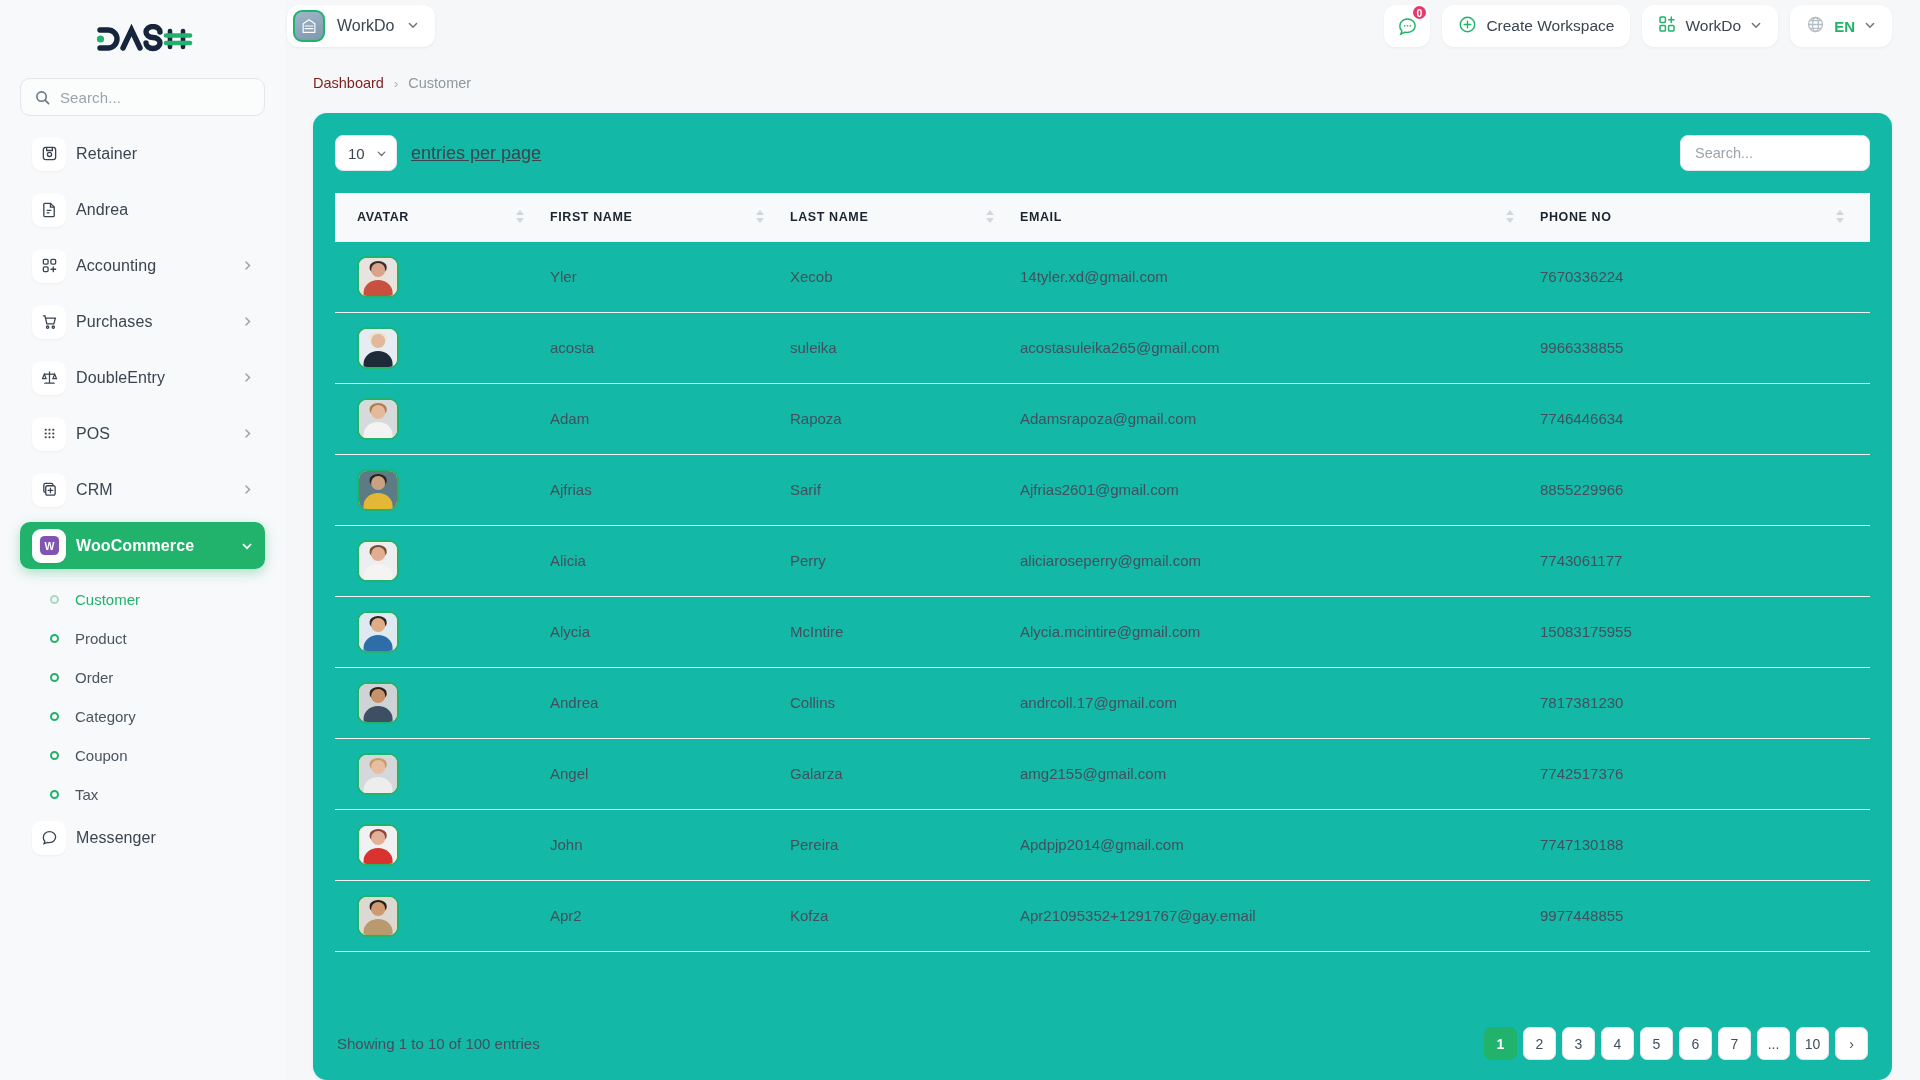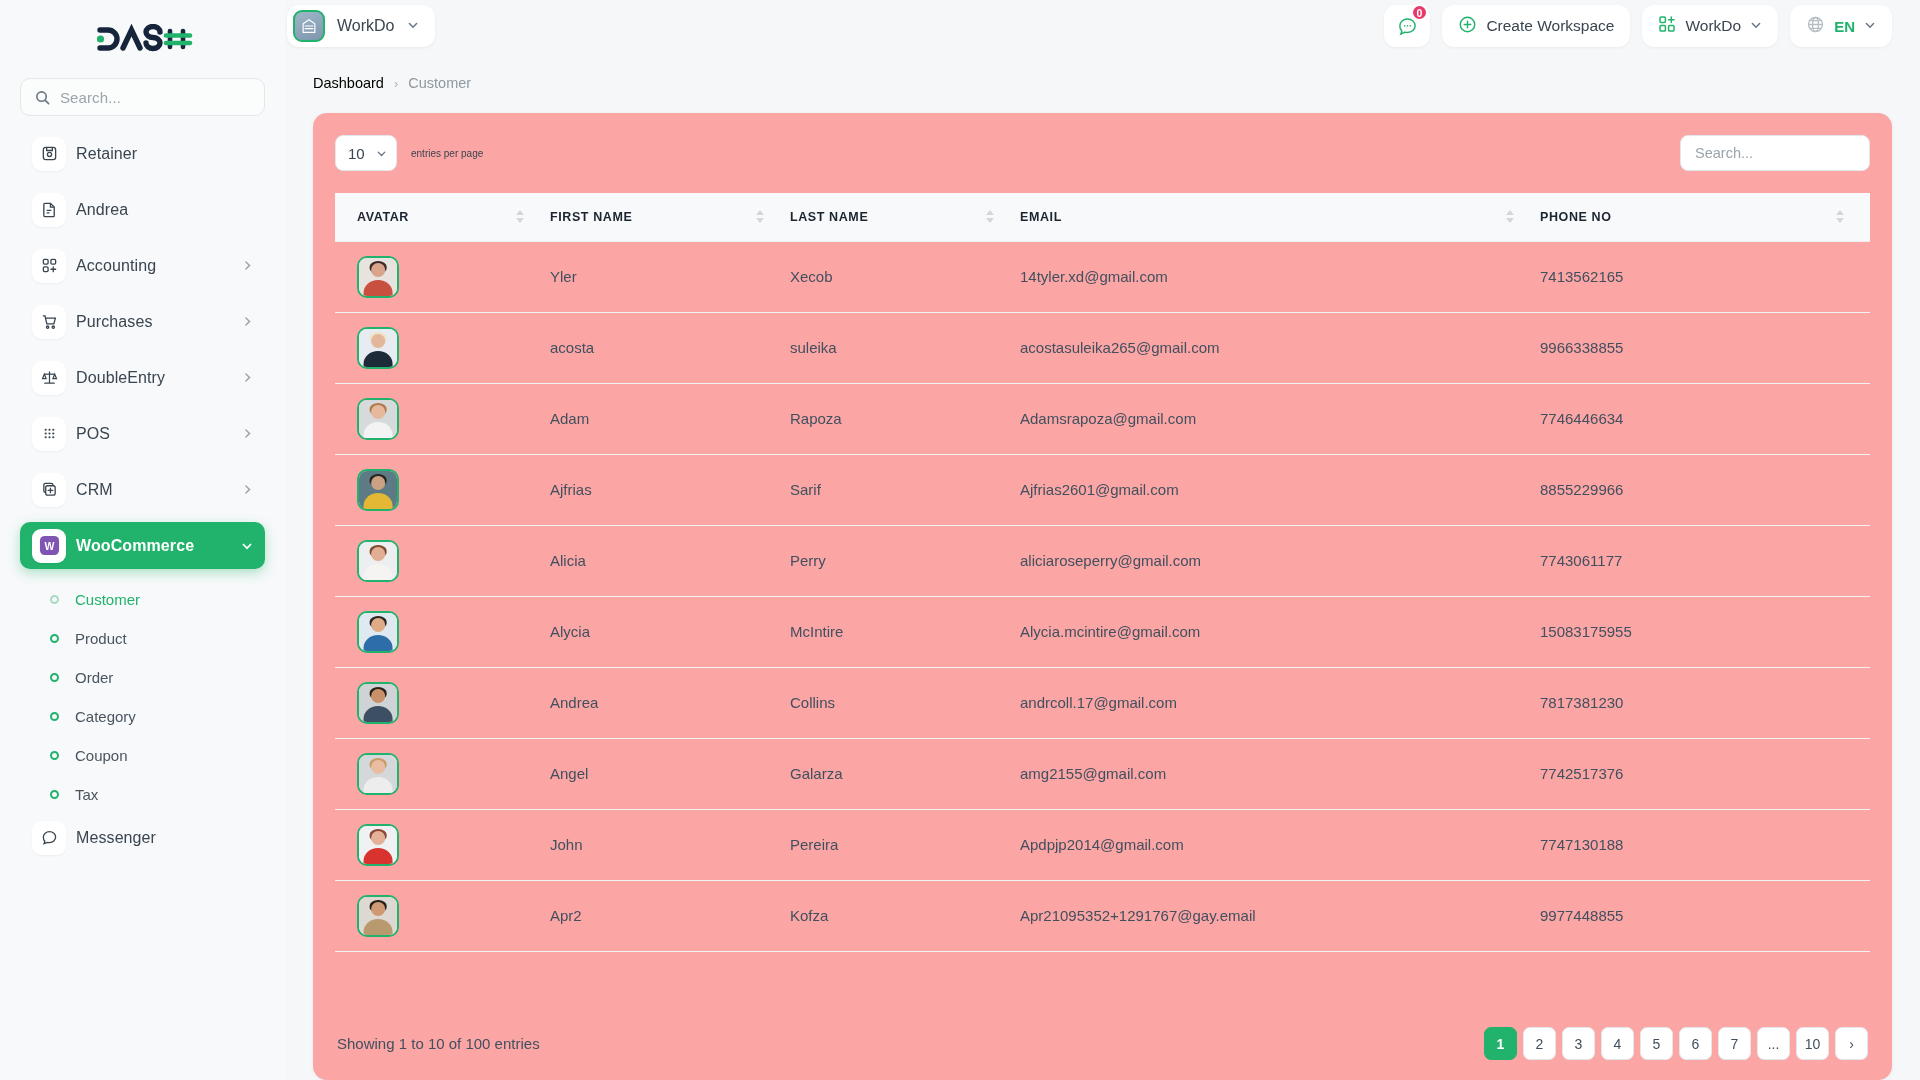--- a/index.html
+++ b/index.html
@@ -108,39 +108,39 @@
     min-width: 17px; height: 17px; border-radius: 9px;
     background: #e8396b; color: #fff; font-size: 10.5px; font-weight: 700;
     display: flex; align-items: center; justify-content: center; padding: 0 4px;
     border: 2px solid #ffffff;
   }
   .lang-txt { color: #21b26b; font-weight: 600; font-size: 15px; }
 
   .page-head { padding: 14px 28px 0 28px; }
   .page-title { font-size: 24px; font-weight: 700; color: #1c2430; letter-spacing: -.2px; }
   .crumbs { display: flex; align-items: center; gap: 10px; margin-top: 9px; font-size: 14.5px; }
-  .crumbs .c-link { color: #000000; cursor: pointer; }
+  .crumbs .c-link { color: #7f1d1d; cursor: pointer; }
   .crumbs .c-sep { color: #aab3bb; font-size: 13px; }
   .crumbs .c-cur { color: #8e98a1; }
 
   .card {
-    margin: 22px 28px 0 28px; background: #fca5a5; border-radius: 14px;
+    margin: 22px 28px 0 28px; background: #14b8a6; border-radius: 14px;
     box-shadow: 0 1px 4px rgba(16,24,40,.06);
     padding: 22px 22px 0 22px;
     display: flex; flex-direction: column;
     flex: 1; min-height: 0;
   }
   .card-top { display: flex; align-items: center; justify-content: space-between; }
   .perpage { display: flex; align-items: center; gap: 14px; }
   .select {
     width: 62px; height: 36px; border: 1px solid #e2e7ea; border-radius: 8px;
     display: flex; align-items: center; justify-content: space-between;
     padding: 0 9px 0 12px; font-size: 15px; color: #3a4550; cursor: pointer; background:#fff;
   }
-  .perpage .pp-label { font-size: 10px; color: #3a4550; }
+  .perpage .pp-label { font-size: 18px; color: #3a4550; text-decoration: underline; }
   .tsearch {
     width: 190px; height: 36px; border: 1px solid #e2e7ea; border-radius: 8px;
     display: flex; align-items: center; padding: 0 14px;
     font-size: 14.5px; color: #9aa4ab; background: #fff;
   }
 
   table { width: 100%; border-collapse: collapse; margin-top: 22px; table-layout: fixed; }
   thead th {
     background: #f7f9fa; text-align: left;
     font-size: 12.5px; font-weight: 700; color: #1c2430;
@@ -566,21 +566,21 @@
                 <span class="avatar">
                   <span class="av-bg" style="background:#e9e3e0"></span>
                   <span class="av-hair" style="background:#3a2b27"></span>
                   <span class="av-head" style="background:#d9a38c"></span>
                   <span class="av-body" style="background:#c7503f"></span>
                 </span>
               </td>
               <td>Yler</td>
               <td>Xecob</td>
               <td>14tyler.xd@gmail.com</td>
-              <td>7413562165</td>
+              <td>7670336224</td>
             </tr>
             <tr>
               <td class="avatar-cell">
                 <span class="avatar">
                   <span class="av-bg" style="background:#e6ecf1"></span>
                   <span class="av-hair" style="background:#efe3c8"></span>
                   <span class="av-head" style="background:#e3b79c"></span>
                   <span class="av-body" style="background:#1d2b38"></span>
                 </span>
               </td>

